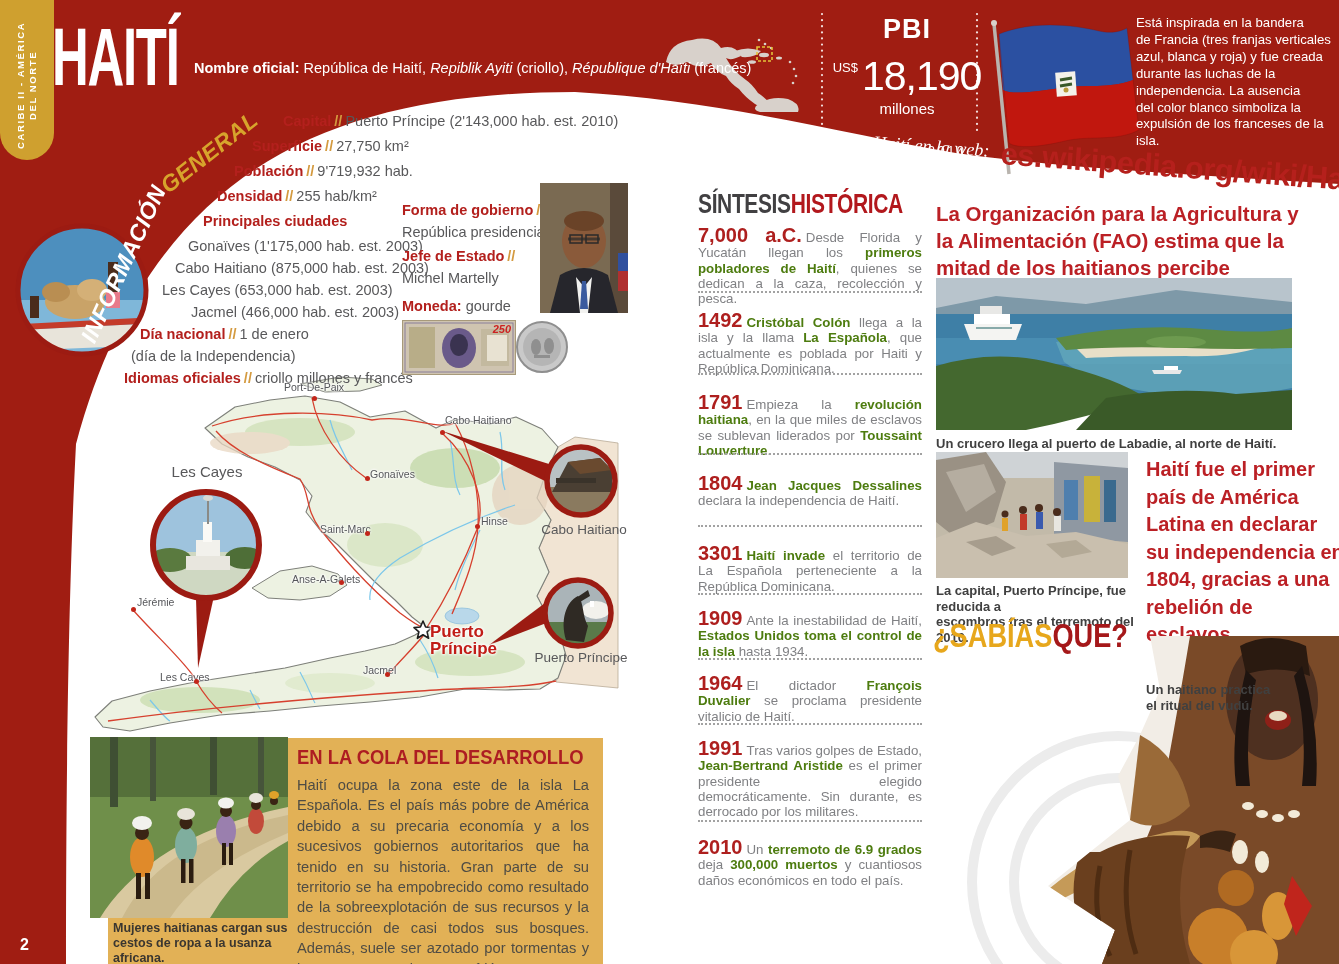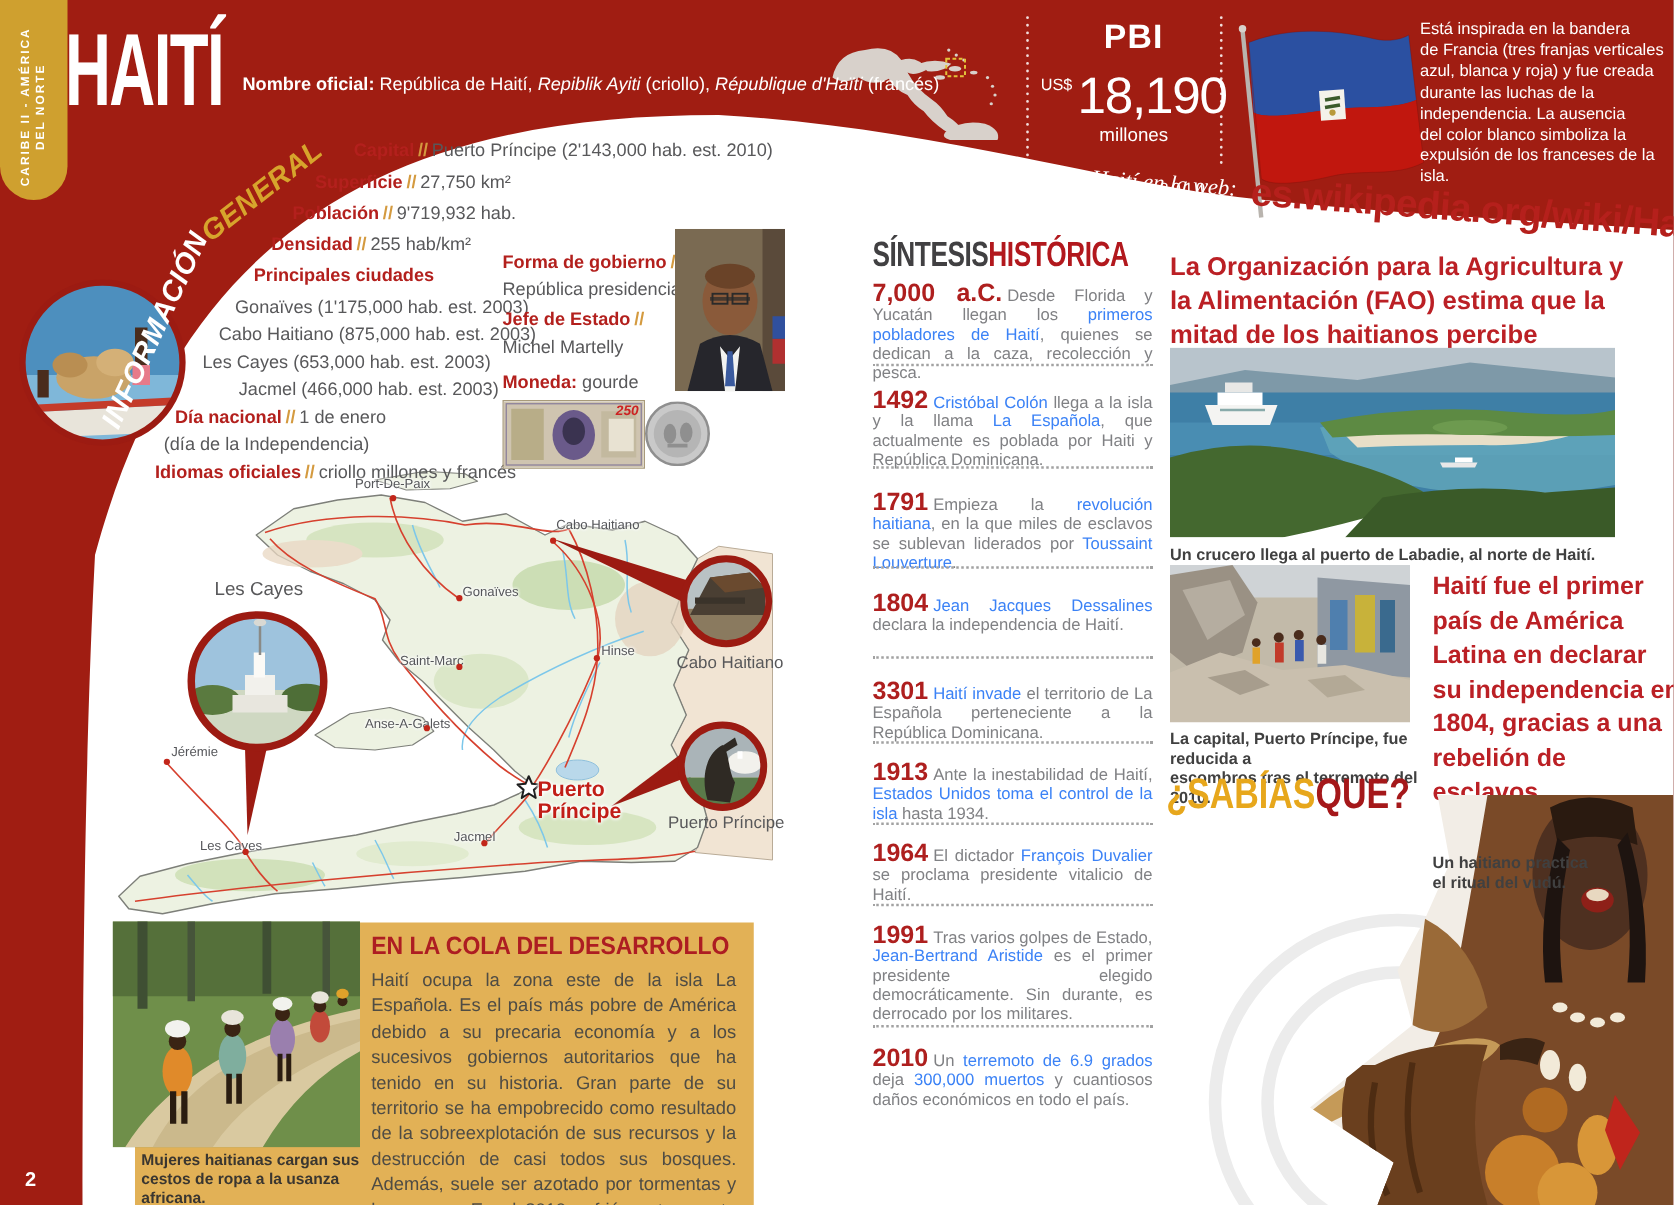--- a/index.html
+++ b/index.html
@@ -46,21 +46,21 @@
   .cap-lab{position:absolute;left:430px;top:624px;color:#c11d17;font-weight:bold;font-size:17px;line-height:16.5px;
         white-space:pre-line;text-shadow:0 0 3px #fff,0 0 3px #fff,0 0 4px #fff;}
   .callout-lab{position:absolute;transform:translateX(-50%);font-size:13.5px;color:#58585a;white-space:nowrap;}
 
   
   .tl-head{left:698px;top:188px;font-size:28px;font-weight:bold;letter-spacing:-.5px;white-space:nowrap;
         transform:scaleX(.75);transform-origin:left top;}
   .tl-head .dark{color:#414042;} .tl-head .red{color:#b2181d;}
   .tl-entry{position:absolute;left:698px;width:224px;font-size:13.3px;line-height:15.3px;color:#808184;text-align:justify;}
   .tl-entry .year{color:#ae1f1e;font-weight:bold;font-size:20px;line-height:15px;padding-right:4px;}
-  .tl-entry b{color:#3b82f6;font-weight:normal;}
+  .tl-entry b{color:#4d7c0f;font-weight:bold;}
   .tl-sep{position:absolute;left:698px;width:224px;border-top:2px dotted #a2a2a2;}
 
   
   .fao{left:936px;top:200px;width:372px;color:#bb2025;font-weight:bold;font-size:20.5px;line-height:27px;}
   .cap{position:absolute;font-weight:bold;font-size:13px;line-height:15.5px;color:#404040;white-space:pre-line;}
   .indep{left:1146px;top:456px;width:200px;color:#bb2025;font-weight:bold;font-size:20px;line-height:27.5px;white-space:pre-line;}
   .sabias-head{left:933px;top:616px;font-size:34px;font-weight:bold;white-space:nowrap;
         transform:scaleX(.8);transform-origin:left top;}
   .sabias-head .gold{color:#e7a71c;} .sabias-head .red{color:#a5181a;}
   .sabias-body{left:936px;top:664px;width:220px;color:#4b4b4d;font-weight:bold;font-size:20px;line-height:26.3px;white-space:pre-line;}
@@ -372,21 +372,21 @@
 
   <div class="abs tl-head">
     <span class="dark">SÍNTESIS</span><span class="red">HISTÓRICA</span>
   </div>
   <div id="timeline">
       <div class="tl-entry" style="top: 228px;"><span class="year">7,000 a.C.</span><span>Desde Florida y Yucatán llegan los </span><b>primeros pobladores de Haití</b><span>, quienes se dedican a la caza, recolección y pesca.</span></div>
       <div class="tl-entry" style="top: 313px;"><span class="year">1492</span><b>Cristóbal Colón</b><span> llega a la isla y la llama </span><b>La Española</b><span>, que actualmente es poblada por Haiti y República Dominicana.</span></div>
       <div class="tl-entry" style="top: 395px;"><span class="year">1791</span><span>Empieza la </span><b>revolución haitiana</b><span>, en la que miles de esclavos se sublevan liderados por </span><b>Toussaint Louverture</b><span>.</span></div>
       <div class="tl-entry" style="top: 476px;"><span class="year">1804</span><b>Jean Jacques Dessalines</b><span> declara la independencia de Haití.</span></div>
       <div class="tl-entry" style="top: 546px;"><span class="year">3301</span><b>Haití invade</b><span> el territorio de La Española perteneciente a la República Dominicana.</span></div>
-      <div class="tl-entry" style="top: 611px;"><span class="year">1913</span><span>Ante la inestabilidad de Haití, </span><b>Estados Unidos toma el control de la isla</b><span> hasta 1934.</span></div>
+      <div class="tl-entry" style="top: 611px;"><span class="year">1909</span><span>Ante la inestabilidad de Haití, </span><b>Estados Unidos toma el control de la isla</b><span> hasta 1934.</span></div>
       <div class="tl-entry" style="top: 676px;"><span class="year">1964</span><span>El dictador </span><b>François Duvalier</b><span> se proclama presidente vitalicio de Haití.</span></div>
       <div class="tl-entry" style="top: 741px;"><span class="year">1991</span><span>Tras varios golpes de Estado, </span><b>Jean-Bertrand Aristide</b><span> es el primer presidente elegido democráticamente. Sin durante, es derrocado por los militares.</span></div>
       <div class="tl-entry" style="top: 840px;"><span class="year">2010</span><span>Un </span><b>terremoto de 6.9 grados</b><span> deja </span><b>300,000 muertos</b><span> y cuantiosos daños económicos en todo el país.</span></div>
       <div class="tl-sep" style="top: 291px;"></div>
       <div class="tl-sep" style="top: 373px;"></div>
       <div class="tl-sep" style="top: 453px;"></div>
       <div class="tl-sep" style="top: 525px;"></div>
       <div class="tl-sep" style="top: 593px;"></div>
       <div class="tl-sep" style="top: 658px;"></div>
       <div class="tl-sep" style="top: 723px;"></div>

